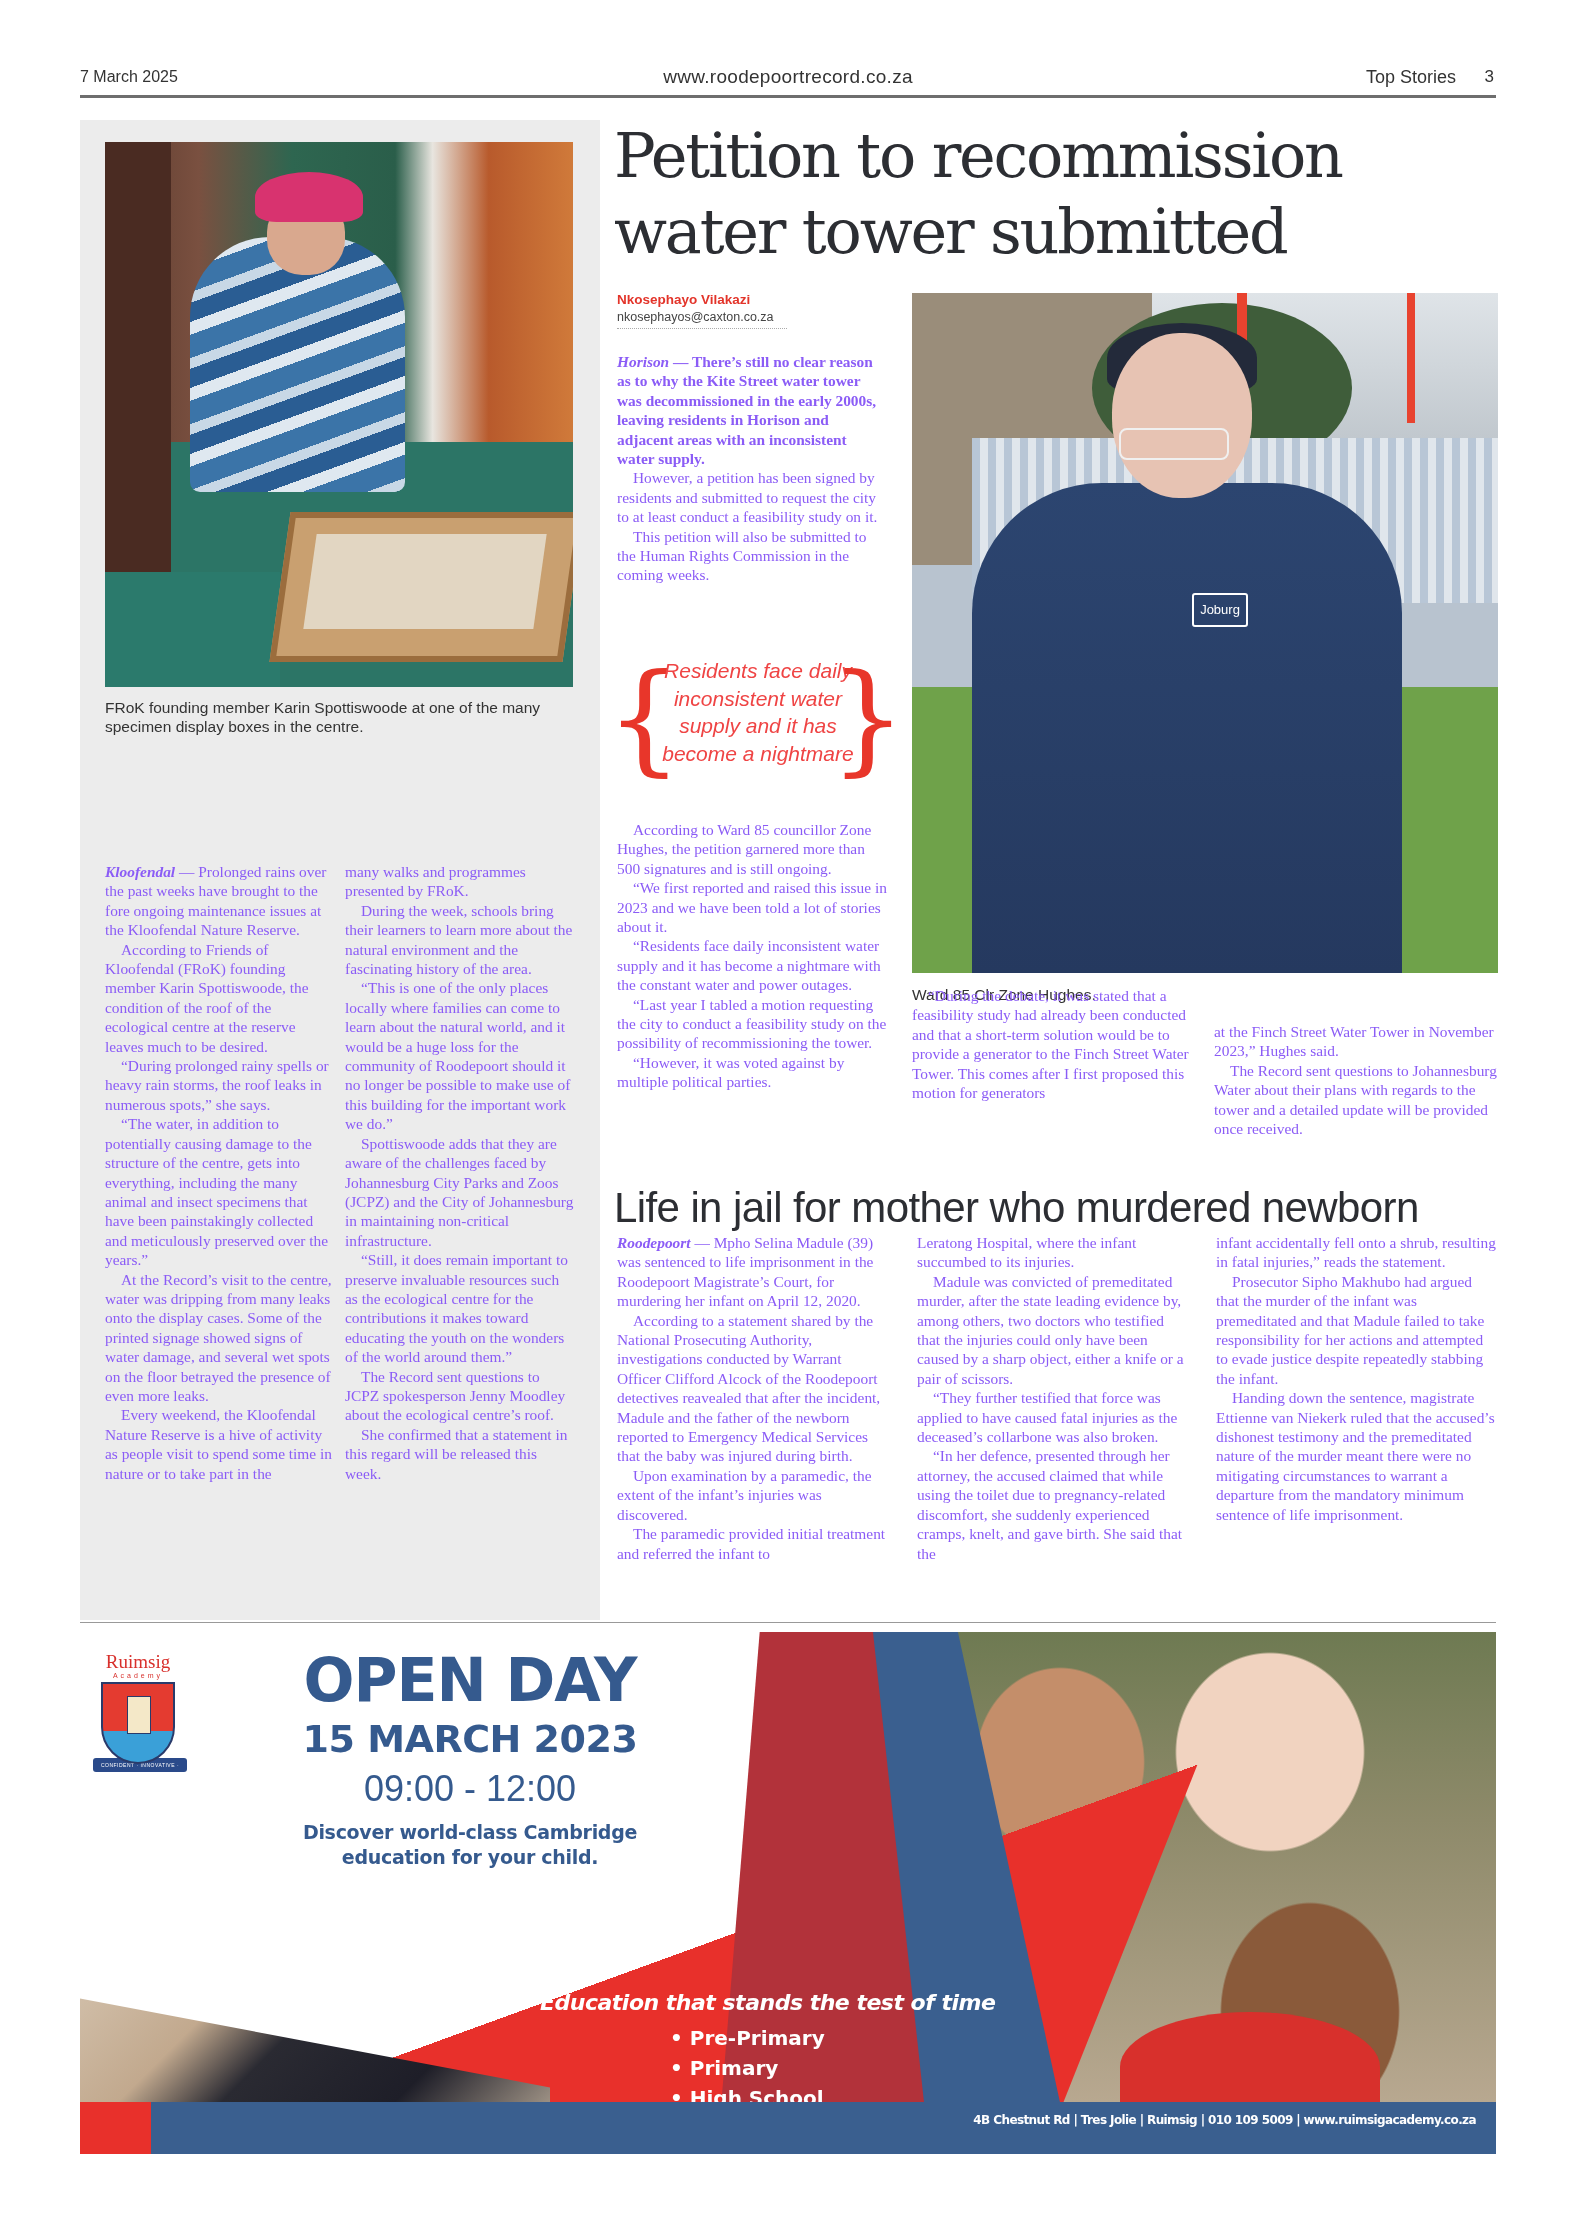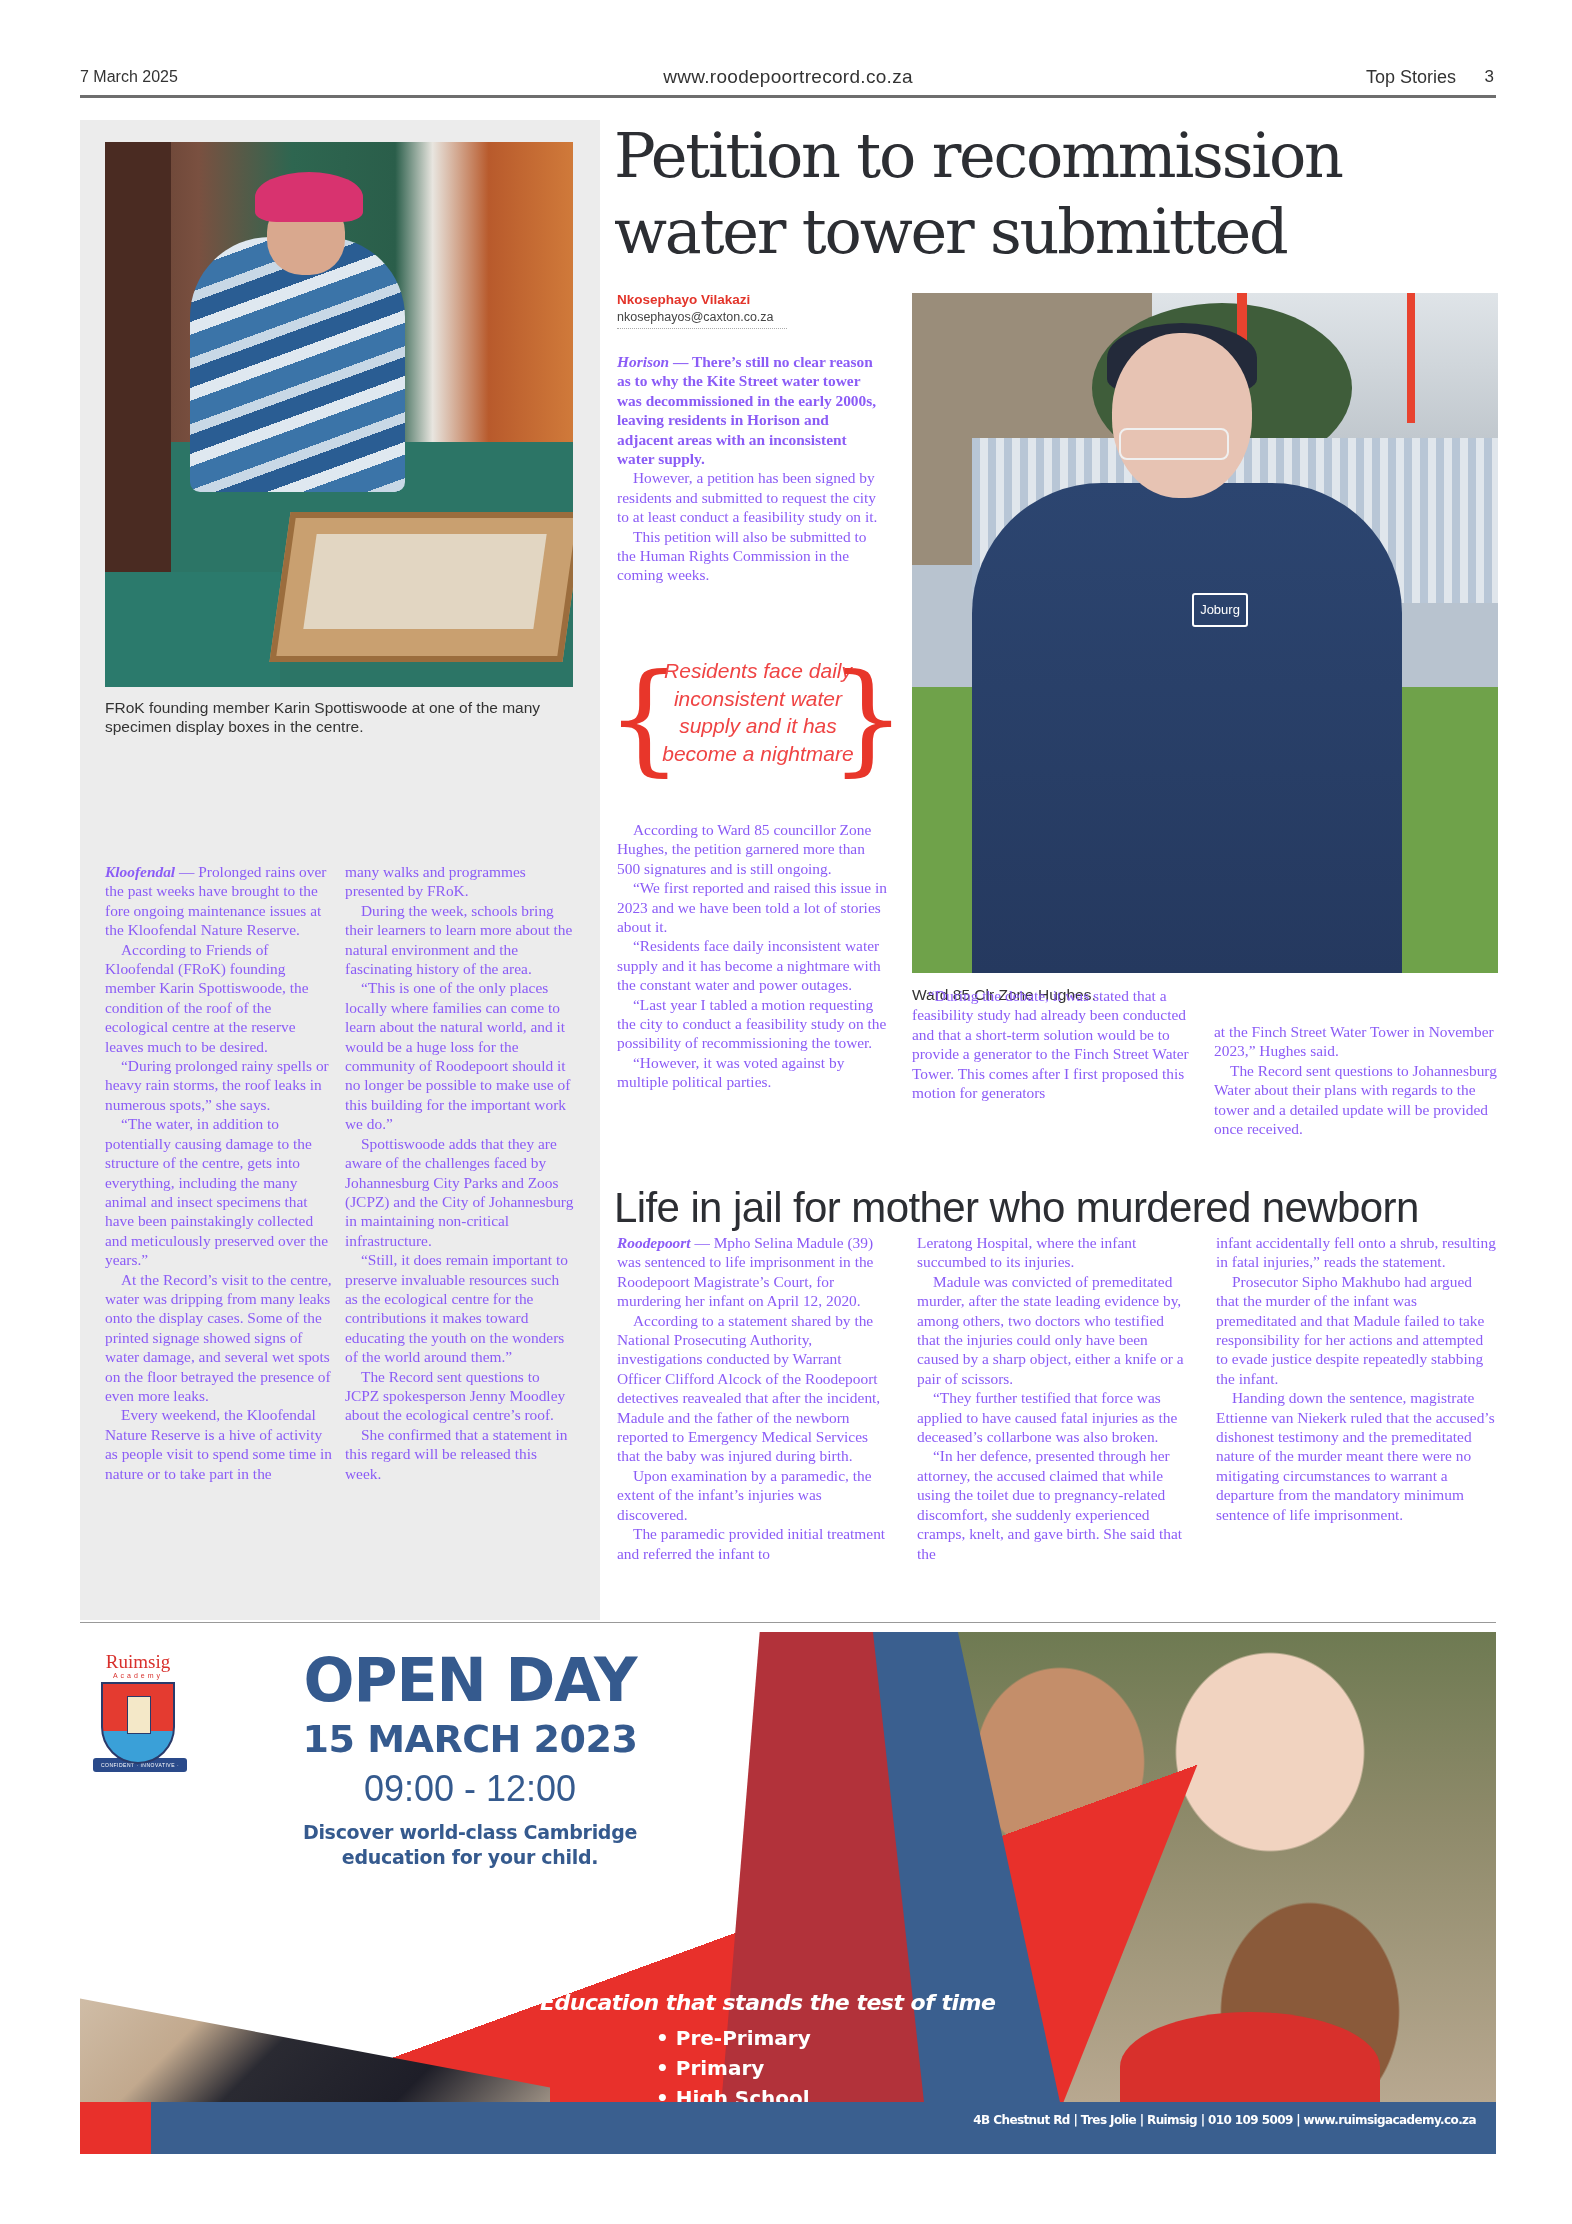--- a/index.html
+++ b/index.html
@@ -99,21 +99,21 @@
   .ad .crest .sub { font-family: "Liberation Sans", sans-serif; color: #d8302c; font-size: 7px; letter-spacing: 3px; text-align: center; }
   .ad .crest .shield { margin: 3px auto 0; width: 74px; height: 82px; background: linear-gradient(180deg, #e43b30 0 60%, #3aa0d8 60%); border: 2px solid #2a3a6a; border-radius: 0 0 38px 38px; position: relative; }
   .ad .crest .shield::after { content: ""; position: absolute; left: 24px; top: 12px; width: 22px; height: 36px; background: #f4e8c8; border: 1px solid #2a3a6a; }
   .ad .crest .ribbon { margin: -6px auto 0; width: 94px; height: 14px; background: #2a4a8a; border-radius: 3px; color: #fff; font-size: 5px; font-family: "Liberation Sans", sans-serif; text-align: center; line-height: 14px; letter-spacing: 0.5px; }
   .ad .open { position: absolute; left: 180px; top: 12px; width: 420px; text-align: center; font-family: "DejaVu Sans", sans-serif; font-weight: bold; color: #355a8e; }
   .ad .open .t1 { font-size: 60px; line-height: 72px; letter-spacing: -1px; }
   .ad .open .t2 { font-size: 38px; line-height: 46px; letter-spacing: -0.5px; }
   .ad .open .t3 { font-family: "Liberation Sans", sans-serif; font-weight: 400; font-size: 36px; line-height: 54px; }
   .ad .open .t4 { font-size: 19px; line-height: 25px; margin-top: 4px; letter-spacing: -0.3px; }
   .ad .slogan { position: absolute; left: 460px; top: 358px; font-family: "DejaVu Sans", sans-serif; font-weight: bold; font-style: italic; color: #fff; font-size: 22px; letter-spacing: -0.5px; }
-  .ad .levels { position: absolute; left: 576px; top: 391px; font-family: "DejaVu Sans", sans-serif; font-weight: bold; color: #fff; font-size: 20px; line-height: 30px; }
+  .ad .levels { position: absolute; left: 590px; top: 391px; font-family: "DejaVu Sans", sans-serif; font-weight: bold; color: #fff; font-size: 20px; line-height: 30px; }
   .ad .footer-bar { position: absolute; left: 0; top: 470px; width: 1416px; height: 52px; background: linear-gradient(90deg, #e8302b 0 5%, #3a5f8f 5% 100%); clip-path: polygon(0 0, 100% 0, 100% 100%, 0 100%); }
   .ad .contact { position: absolute; right: 20px; top: 481px; font-family: "DejaVu Sans", sans-serif; font-weight: bold; color: #fff; font-size: 12px; letter-spacing: -0.6px; }
 </style>
 </head>
 <body>
 
 <div class="masthead">
   <span class="date">7 March 2025</span>
   <div class="url">www.roodepoortrecord.co.za</div>
   <span class="section">Top Stories</span>

